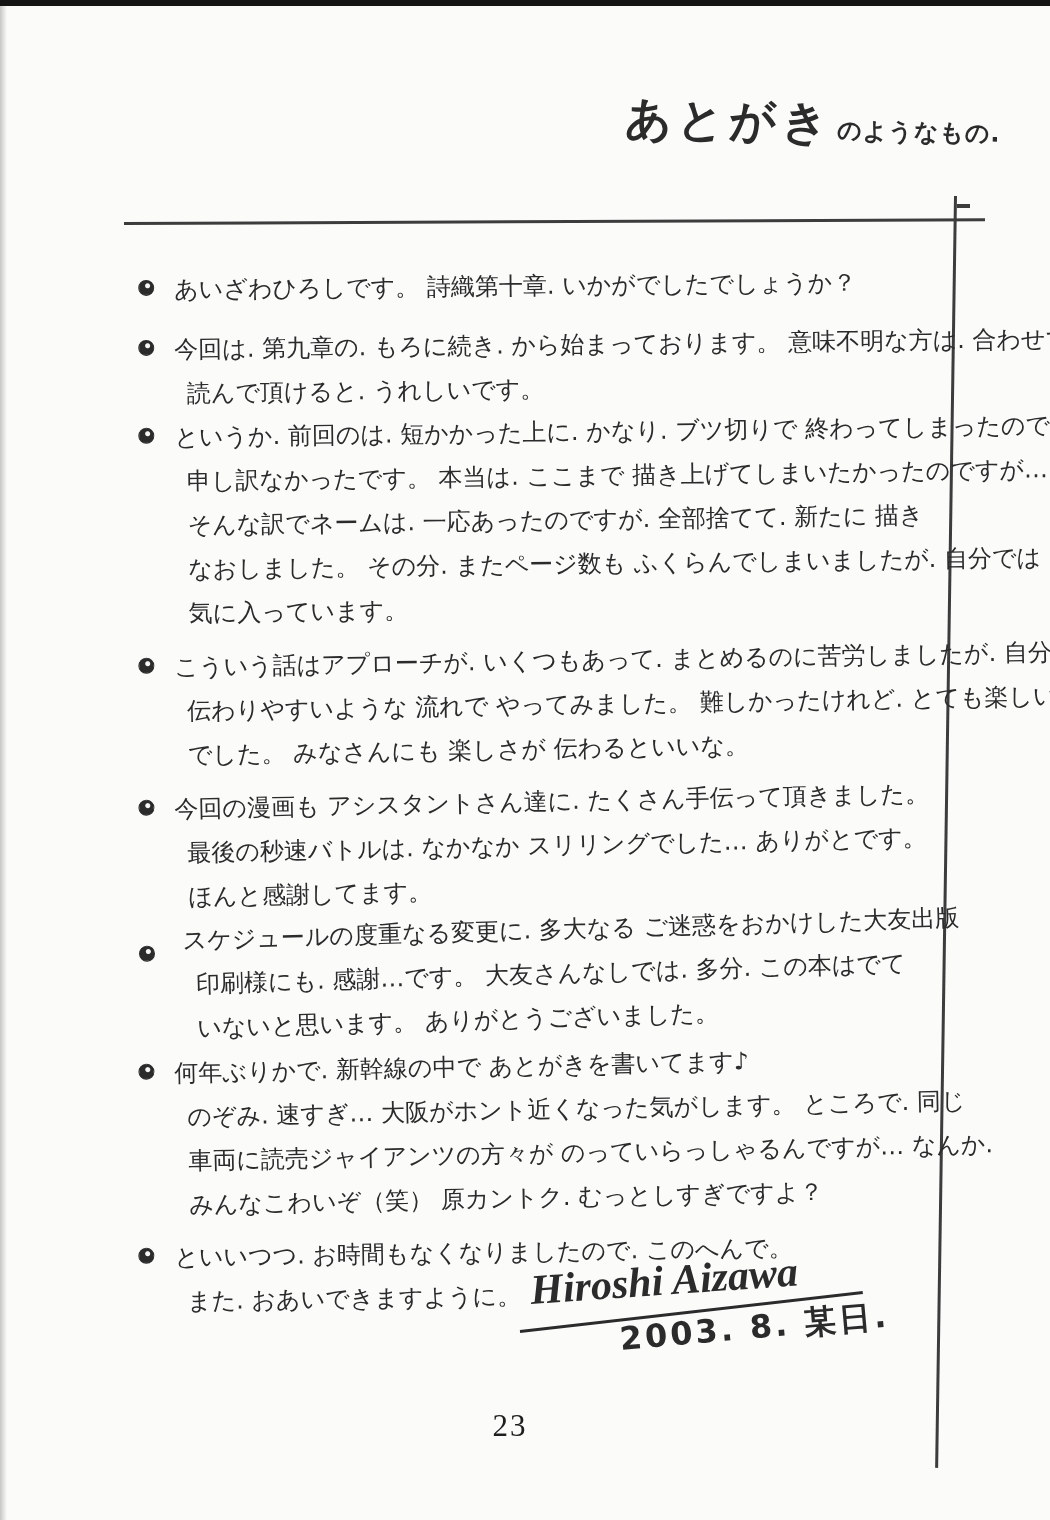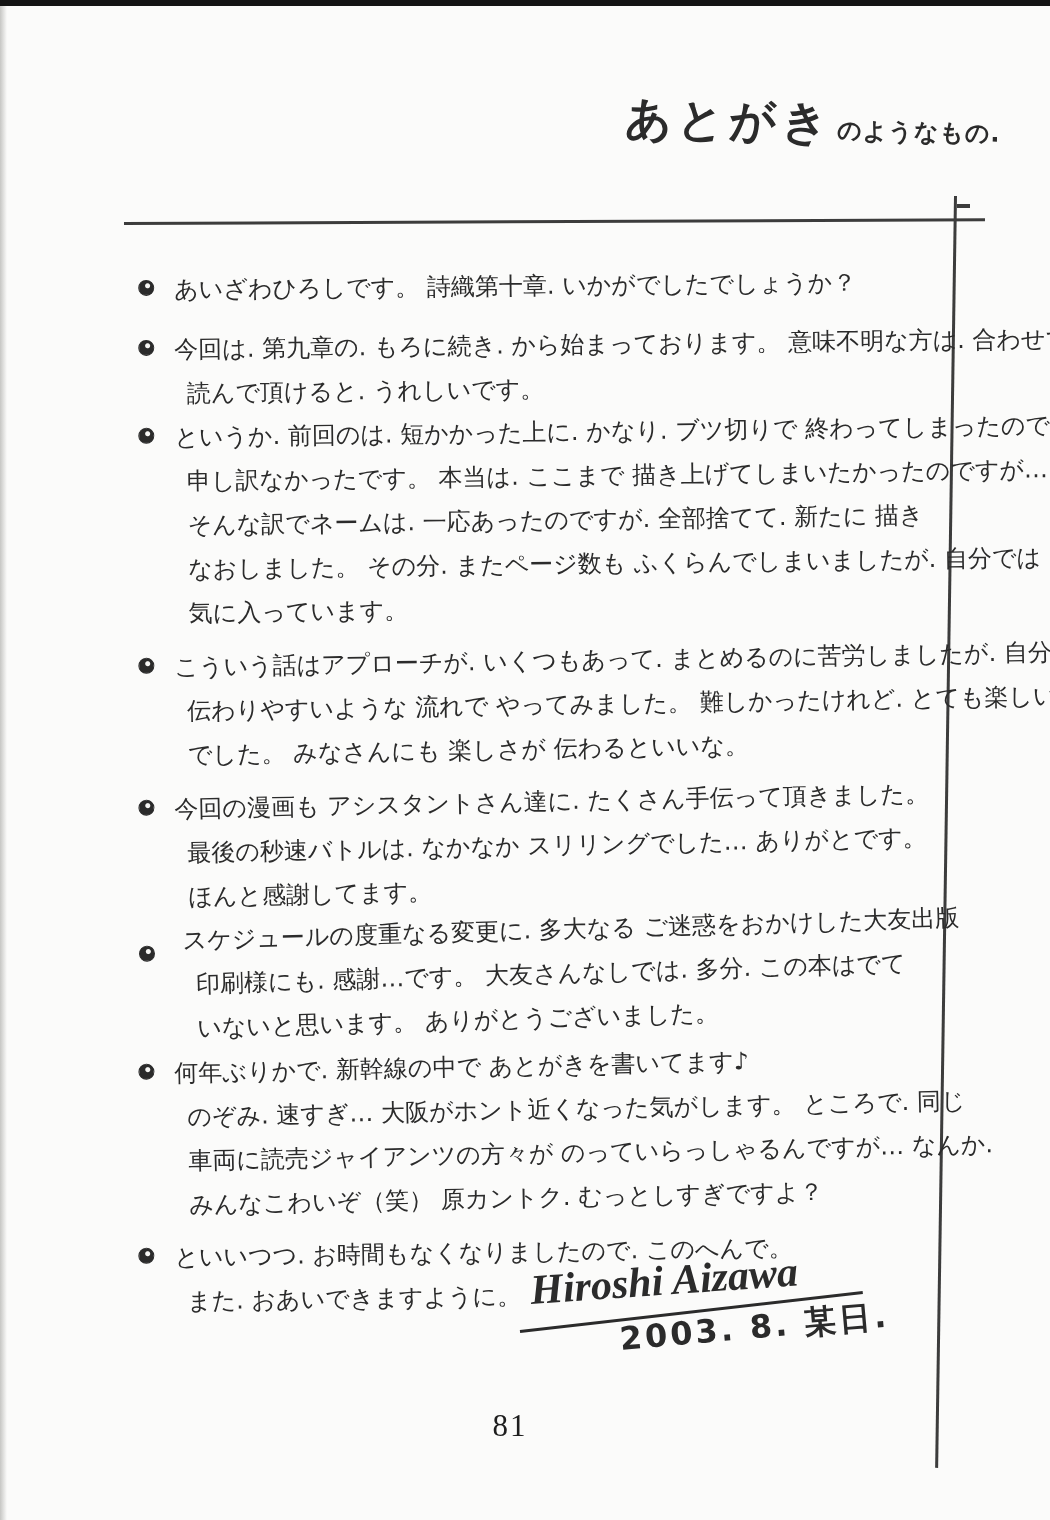--- a/index.html
+++ b/index.html
@@ -160,15 +160,15 @@
           <div class="line">といいつつ. お時間もなくなりましたので. このへんで。</div>
           <div class="line">また. おあいできますように。</div>
         </div>
     </div>
   </div>
 
   <div class="signature">Hiroshi Aizawa</div>
   <div class="sig-underline"></div>
   <div class="date">2003. 8. 某日.</div>
 
-  <div class="page-number">81</div>
+  <div class="page-number">23</div>
 
 </div>
 
 </body></html>

